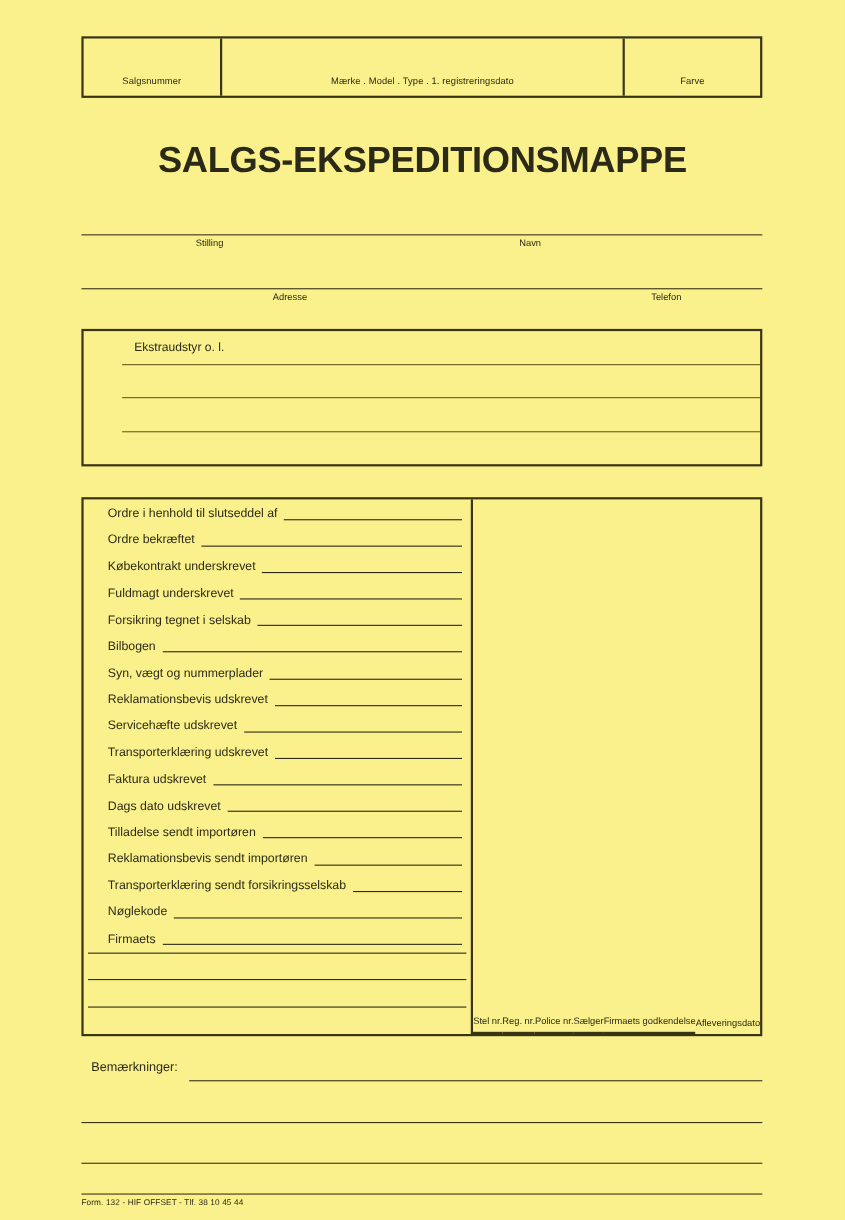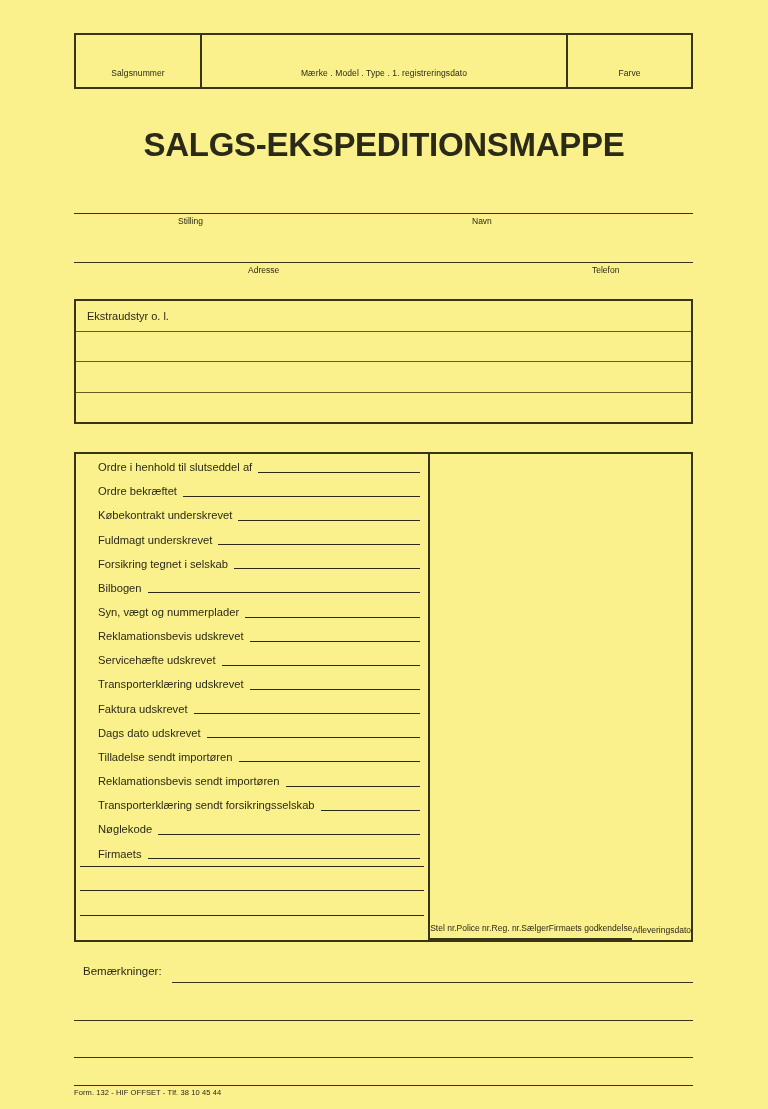--- a/index.html
+++ b/index.html
@@ -82,20 +82,21 @@
   .extras-box {
     position: absolute;
     left: 74px;
     top: 299px;
     width: 619px;
     height: 125px;
     border: 2px solid #3a3417;
     box-sizing: border-box;
     display: flex;
     flex-direction: column;
+    padding-left: 35px;
   }
   .extras-row {
     flex: 1;
     box-sizing: border-box;
     border-bottom: 1.5px solid #6b5d22;
     display: flex;
     align-items: center;
     padding-left: 11px;
     font-size: 11px;
   }
@@ -312,24 +313,24 @@
         </div>
       </div>
     <div class="side-col" id="side-col">
         <div class="side-box">
           <span class="side-label"></span>
         </div>
         <div class="side-box">
           <span class="side-label">Stel nr.</span>
         </div>
         <div class="side-box">
+          <span class="side-label">Reg. nr.</span>
+        </div>
+        <div class="side-box">
           <span class="side-label">Police nr.</span>
-        </div>
-        <div class="side-box">
-          <span class="side-label">Reg. nr.</span>
         </div>
         <div class="side-box">
           <span class="side-label">Sælger</span>
         </div>
         <div class="side-box">
           <span class="side-label">Firmaets godkendelse</span>
         </div>
         <div class="side-box">
           <span class="side-label">Afleveringsdato</span>
         </div>

